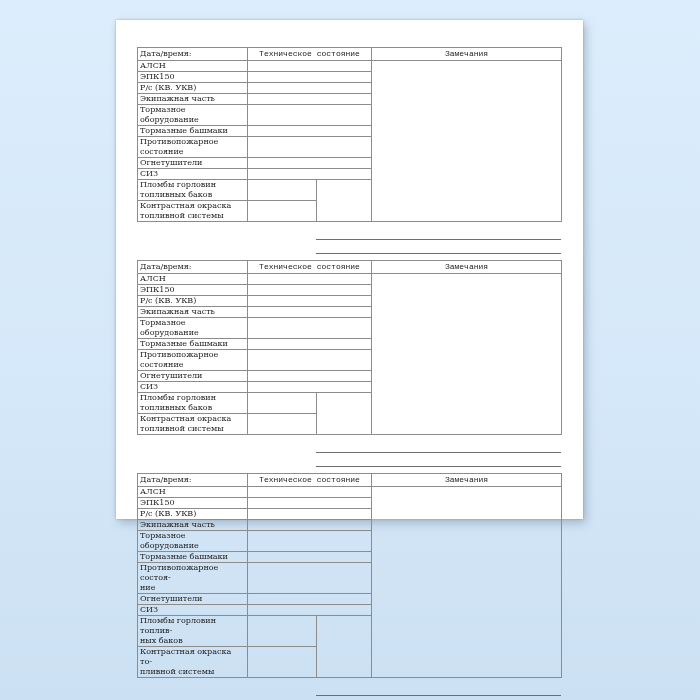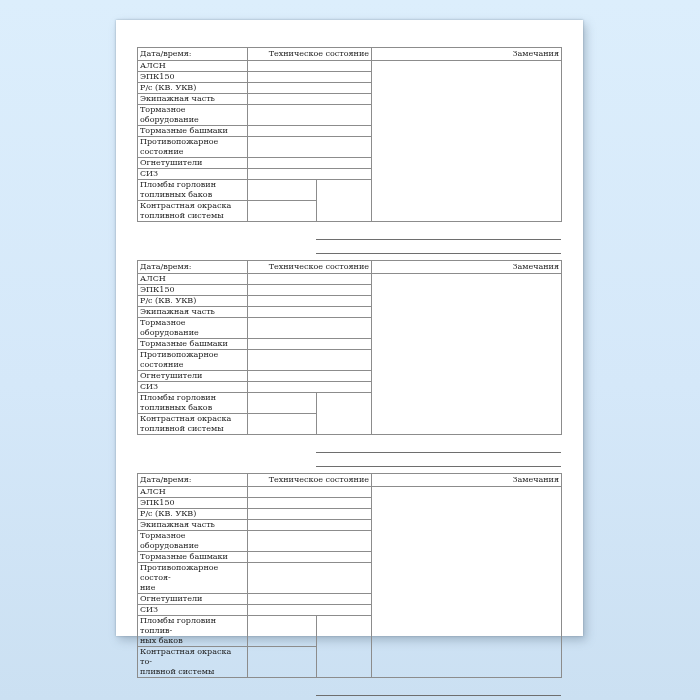--- a/index.html
+++ b/index.html
@@ -13,21 +13,21 @@
     font-family: "DejaVu Serif", serif;
     color: #1d1d1d;
     overflow: hidden;
     position: relative;
   }
   .paper {
     position: absolute;
     left: 116px;
     top: 20px;
     width: 467px;
-    height: 616px;
+    height: 499px;
     background: #ffffff;
     box-shadow: 0 0 2px rgba(96,114,134,0.55), 3px 4px 9px rgba(96,114,134,0.40);
     box-sizing: border-box;
     padding: 27px 22px 0 21px;
   }
   .block + .block {
     margin-top: 6px;
   }
   table.tbl {
     width: 424px;
@@ -43,21 +43,21 @@
     border: 1px solid #8c8c8c;
     font-size: 8px;
     line-height: 10px;
     padding: 0 2px;
     vertical-align: top;
     overflow: hidden;
   }
   table.tbl tr.hdr-row td {
     line-height: 12px;
   }
-  td.ctr { text-align: right; }
+  td.ctr { text-align: center; font-family: Liberation Mono, monospace; }
   td.lbl { white-space: pre-line; }
   td.val { }
   .sig-line {
     width: 245px;
     height: 0;
     border-top: 1px solid #6e6e6e;
     margin-left: auto;
     margin-right: 0;
   }
   .sig1 { margin-top: 17px; }

